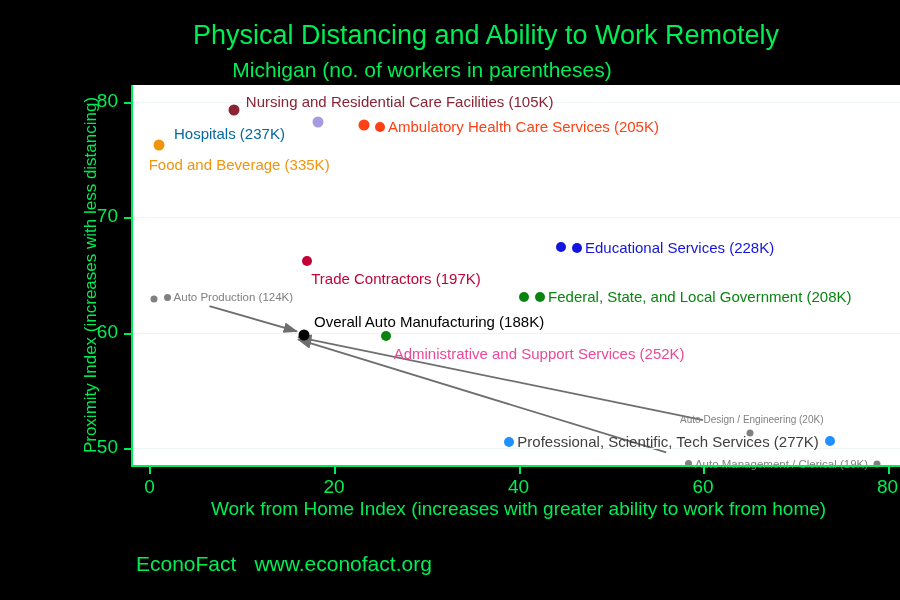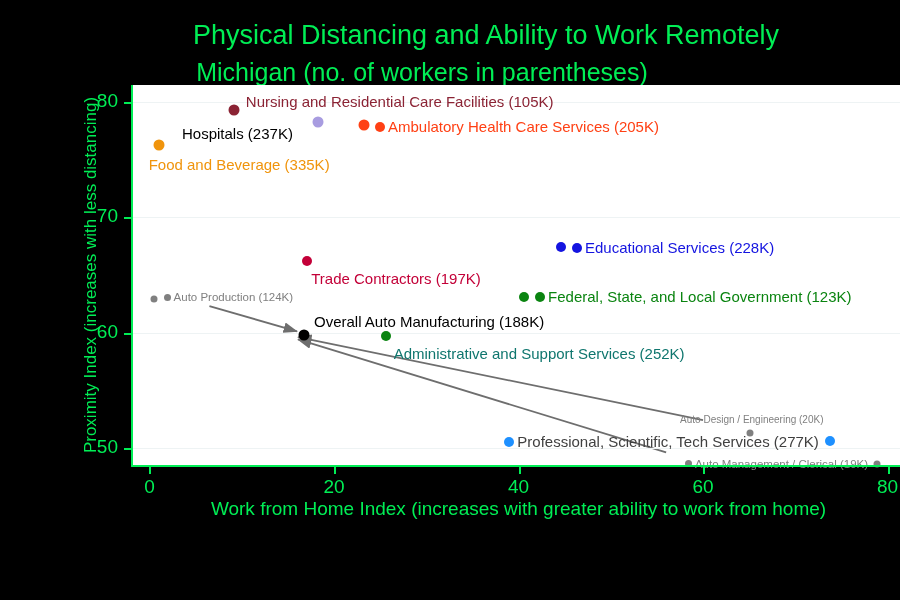--- a/index.html
+++ b/index.html
@@ -32,21 +32,21 @@
     letter-spacing: 0px;
     white-space: nowrap;
   }
   .subtitle {
     position: absolute;
     left: 0;
     top: 58px;
     width: 772px;
     text-align: center;
     color: #00ee55;
-    font-size: 25px;
+    font-size: 21px;
     white-space: nowrap;
   }
   #plot {
     position: absolute;
     left: 95px;
     top: 85px;
     width: 775px;
     height: 380px;
     background: #ffffff;
     overflow: visible;
@@ -197,35 +197,35 @@
     <div id="grid-layer">
         <div class="gridline" style="top: 362.727px;"></div>
         <div class="gridline" style="top: 247.576px;"></div>
         <div class="gridline" style="top: 132.424px;"></div>
         <div class="gridline" style="top: 17.2727px;"></div>
       </div>
     <div id="points-layer">
         <div class="pt" style="width: 11px; height: 11px; background: rgb(139, 35, 52); left: 103.333px; top: 25.3333px;"></div>
         <div class="lab" style="color: rgb(139, 35, 52); font-size: 15px; left: 114.833px; top: 8.83333px;"><span>Nursing and Residential Care Facilities (105K)</span></div>
         <div class="pt" style="width: 11px; height: 11px; background: rgb(168, 156, 224); left: 187.292px; top: 36.8485px;"></div>
-        <div class="lab" style="color: #000000; font-size: 15px; left: 51px; top: 41.3485px;"><span>Hospitals (237K)</span></div>
+        <div class="lab" style="color: #0369a1; font-size: 15px; left: 43px; top: 41.3485px;"><span>Hospitals (237K)</span></div>
         <div class="pt" style="width: 11px; height: 11px; background: rgb(240, 148, 12); left: 27.6786px; top: 59.8788px;"></div>
         <div class="lab" style="color: rgb(240, 148, 12); font-size: 15px; left: 17.6786px; top: 72.3788px;"><span>Food and Beverage (335K)</span></div>
         <div class="pt" style="width: 11px; height: 11px; background: rgb(255, 64, 20); left: 232.5px; top: 40.303px;"></div>
         <div class="lab" style="color: rgb(255, 64, 20); font-size: 15px; left: 244px; top: 33.803px;"><span class="bullet" style="width: 10px; height: 10px; background: rgb(255, 64, 20);"></span><span>Ambulatory Health Care Services (205K)</span></div>
         <div class="pt" style="width: 10px; height: 10px; background: rgb(195, 0, 56); left: 176.22px; top: 176.182px;"></div>
         <div class="lab" style="color: rgb(195, 0, 56); font-size: 15px; left: 180.22px; top: 186.182px;"><span>Trade Contractors (197K)</span></div>
         <div class="pt" style="width: 10px; height: 10px; background: rgb(20, 20, 224); left: 429.94px; top: 162.364px;"></div>
         <div class="lab" style="color: rgb(20, 20, 224); font-size: 15px; left: 440.94px; top: 154.864px;"><span class="bullet" style="width: 10px; height: 10px; background: rgb(20, 20, 224);"></span><span>Educational Services (228K)</span></div>
         <div class="pt" style="width: 10px; height: 10px; background: rgb(10, 132, 16); left: 393.036px; top: 211.879px;"></div>
-        <div class="lab" style="color: rgb(10, 132, 16); font-size: 15px; left: 404.036px; top: 204.379px;"><span class="bullet" style="width: 10px; height: 10px; background: rgb(10, 132, 16);"></span><span>Federal, State, and Local Government (123K)</span></div>
+        <div class="lab" style="color: rgb(10, 132, 16); font-size: 15px; left: 404.036px; top: 204.379px;"><span class="bullet" style="width: 10px; height: 10px; background: rgb(10, 132, 16);"></span><span>Federal, State, and Local Government (208K)</span></div>
         <div class="pt" style="width: 11px; height: 11px; background: rgb(0, 0, 0); left: 172.53px; top: 249.879px;"></div>
         <div class="lab" style="color: rgb(0, 0, 0); font-size: 15px; left: 183.03px; top: 228.879px;"><span>Overall Auto Manufacturing (188K)</span></div>
         <div class="pt" style="width: 10px; height: 10px; background: rgb(10, 132, 16); left: 254.643px; top: 251.03px;"></div>
-        <div class="lab" style="color: #0f766e; font-size: 15px; left: 262.643px; top: 261.03px;"><span>Administrative and Support Services (252K)</span></div>
+        <div class="lab" style="color: #ec4899; font-size: 15px; left: 262.643px; top: 261.03px;"><span>Administrative and Support Services (252K)</span></div>
         <div class="pt" style="width: 10px; height: 10px; background: rgb(30, 144, 255); left: 699.345px; top: 355.818px;"></div>
         <div class="lab" style="color: #404040; font-size: 15px; left: 373.345px; top: 349.318px;"><span class="bullet" style="width: 10px; height: 10px; background: rgb(30, 144, 255);"></span><span>Professional, Scientific, Tech Services (277K)</span></div>
         <div class="pt" style="width: 7px; height: 7px; background: rgb(128, 128, 128); left: 23.0655px; top: 214.182px;"></div>
         <div class="lab" style="color: rgb(128, 128, 128); font-size: 11.5px; left: 32.5655px; top: 207.182px;"><span class="bullet" style="width: 7px; height: 7px; background: rgb(128, 128, 128);"></span><span>Auto Production (124K)</span></div>
         <div class="pt" style="width: 7px; height: 7px; background: rgb(128, 128, 128); left: 619.077px; top: 347.758px;"></div>
         <div class="lab" style="color: rgb(128, 128, 128); font-size: 10px; left: 549.077px; top: 329.758px;"><span>Auto Design / Engineering (20K)</span></div>
         <div class="pt" style="width: 7px; height: 7px; background: rgb(128, 128, 128); left: 746.399px; top: 378.848px;"></div>
         <div class="lab" style="color: rgb(128, 128, 128); font-size: 11.5px; left: 553.899px; top: 373.848px;"><span class="bullet" style="width: 7px; height: 7px; background: rgb(128, 128, 128);"></span><span>Auto Management / Clerical (19K)</span></div>
       </div>
   </div>
@@ -249,14 +249,17 @@
       <div class="tick-x" style="left: 482.5px;"></div>
       <div class="ticklabel-x" style="left: 482.5px;">40</div>
       <div class="tick-x" style="left: 667.024px;"></div>
       <div class="ticklabel-x" style="left: 667.024px;">60</div>
       <div class="tick-x" style="left: 851.548px;"></div>
       <div class="ticklabel-x" style="left: 851.548px;">80</div>
     </div>
 
   <div class="xlabel">Work from Home Index (increases with greater ability to work from home)</div>
 
+  <div class="brand">
+    <span>EconoFact</span><span class="url">www.econofact.org</span>
+  </div>
 
 </div>
 
 </body></html>

